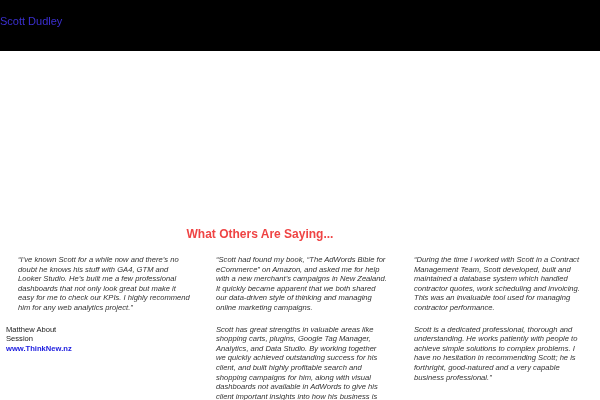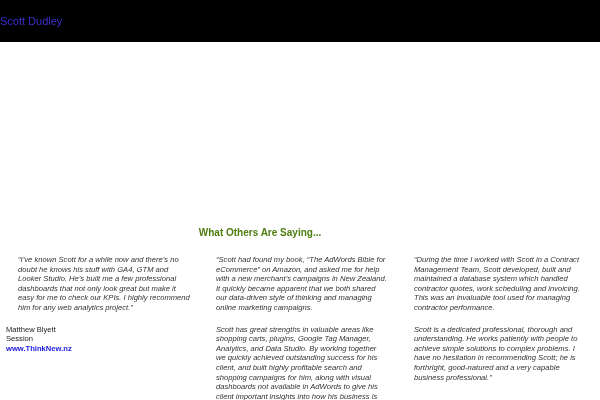--- a/index.html
+++ b/index.html
@@ -1,42 +1,42 @@
 <!DOCTYPE html>
 <html><head>
 <meta charset="utf-8">
 <style>
   html, body { margin:0; padding:0; }
   body { width:600px; height:400px; overflow:hidden; background:#ffffff; font-family:"Liberation Sans", sans-serif; color:#222; position:relative; }
-  .header { position:absolute; left:0; top:0; width:600px; height:42px; background:#000000; }
+  .header { position:absolute; left:0; top:0; width:600px; height:51px; background:#000000; }
   .brand { position:absolute; left:0; top:15px; font-size:11px; color:#3b2fd0; text-decoration:none; line-height:12px; }
   .nav { position:absolute; left:0; top:24px; font-size:8.5px; font-weight:bold; line-height:10px; white-space:nowrap; }
   .nav a { color:#1a1adf; text-decoration:none; }
   .nav .search { color:#1a1adf; }
-  .section-title { position:absolute; left:0; top:227px; width:520px; text-align:center; font-size:10px; font-weight:bold; color:#4d7c0f; margin:0; }
+  .section-title { position:absolute; left:0; top:227px; width:520px; text-align:center; font-size:12px; font-weight:bold; color:#ef4444; margin:0; }
   .testimonials { position:absolute; left:6px; top:243px; width:594px; display:flex; }
   .col { width:198px; padding-right:2px; box-sizing:border-box; font-size:7.6px; line-height:9.6px; }
   .col + .col { margin-left:0; }
   .quote { font-style:italic; color:#333; margin:12px; }
   .person { color:#222; margin:0; }
   .link { color:#1a1adf; font-weight:bold; }
 </style>
 </head>
 <body>
 
 <div class="header">
   <a class="brand">Scott Dudley</a>
 </div>
 
 <h2 class="section-title">What Others Are Saying...</h2>
 
 <div class="testimonials">
   <div class="col">
     <p class="quote">“I’ve known Scott for a while now and there’s no doubt he knows his stuff with GA4, GTM and Looker Studio. He’s built me a few professional dashboards that not only look great but make it easy for me to check our KPIs. I highly recommend him for any web analytics project.”</p>
-    <p class="person">Matthew Blyett</p>
+    <p class="person">Matthew About</p>
     <p class="person">Session</p>
     <a class="link">www.ThinkNew.nz</a>
   </div>
   <div class="col">
     <p class="quote">“Scott had found my book, “The AdWords Bible for eCommerce” on Amazon, and asked me for help with a new merchant’s campaigns in New Zealand. It quickly became apparent that we both shared our data-driven style of thinking and managing online marketing campaigns.</p>
     <p class="quote">Scott has great strengths in valuable areas like shopping carts, plugins, Google Tag Manager, Analytics, and Data Studio. By working together we quickly achieved outstanding success for his client, and built highly profitable search and shopping campaigns for him, along with visual dashboards not available in AdWords to give his client important insights into how his business is working.</p>
     <p class="person">David Rothwell</p>
   </div>
   <div class="col">
     <p class="quote">“During the time I worked with Scott in a Contract Management Team, Scott developed, built and maintained a database system which handled contractor quotes, work scheduling and invoicing. This was an invaluable tool used for managing contractor performance.</p>

